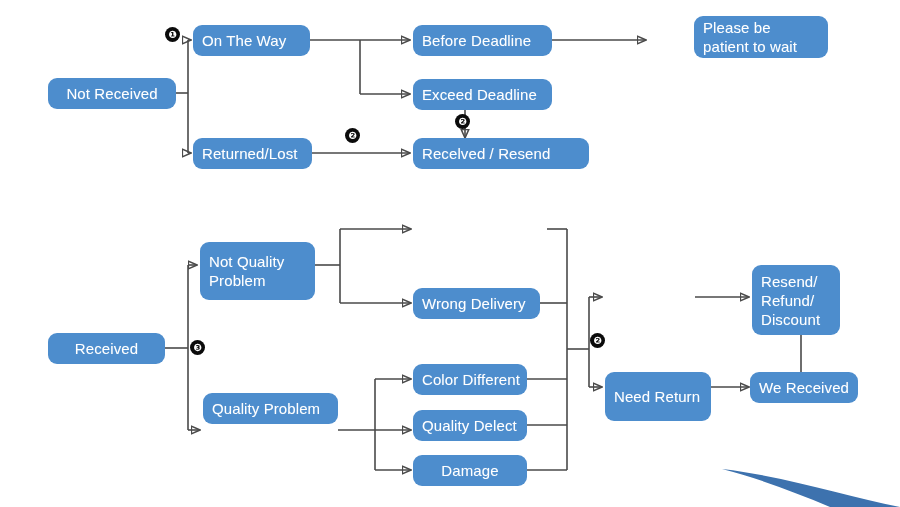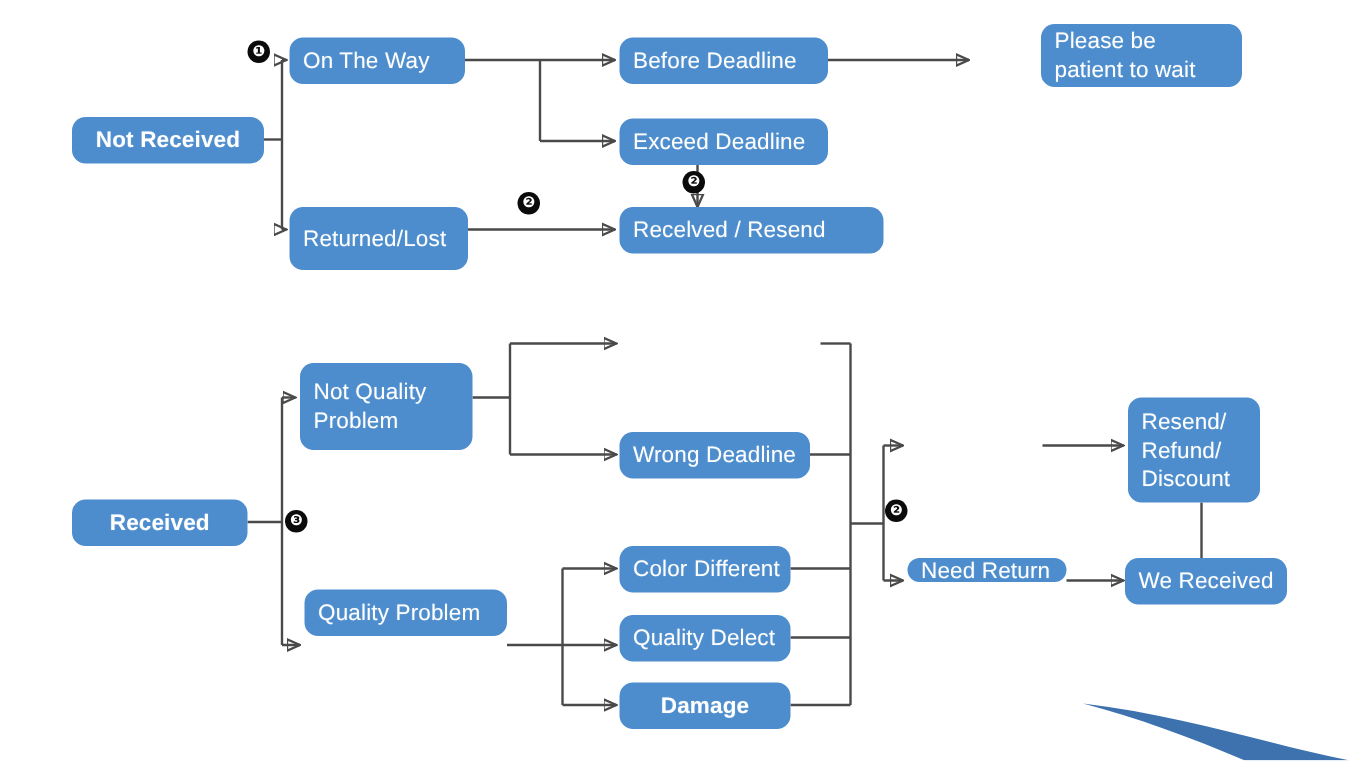--- a/index.html
+++ b/index.html
@@ -26,21 +26,21 @@
     border-radius: 9px;
     display: flex;
     align-items: center;
     font-size: 15px;
     line-height: 19px;
     letter-spacing: 0.1px;
     white-space: pre-line;
     z-index: 3;
     text-shadow: 0 0 1px rgba(255,255,255,0.25);
   }
-  .node.center { justify-content: center; text-align: left; font-weight: bold; }
+  .node.center { justify-content: center; text-align: left; }
   .node.left   { justify-content: flex-start; text-align: left; padding-left: 9px; }
 
   .marker {
     position: absolute;
     width: 15px;
     height: 15px;
     border-radius: 50%;
     background: #0b0b0b;
     color: #ffffff;
     font-size: 10px;
@@ -139,49 +139,49 @@
   </svg>
 
   <svg id="decor" viewBox="0 0 900 507">
     <path d="M 722 469 C 790 477 848 497 900 507 L 900 507 L 830 507 C 795 492 757 478 722 469 Z" fill="#3d72ae" stroke="none"></path>
   </svg>
 
   <div class="node center" style="left:48px;  top:78px;  width:128px; height:31px;">Not   Received</div>
 
   <div class="node left" style="left:193px; top:25px;  width:117px; height:31px;">On The Way</div>
 
-  <div class="node left" style="left:193px; top:138px; width:119px; height:42px;">Returned/Lost</div>
+  <div class="node left" style="left:193px; top:138px; width:119px; height:31px;">Returned/Lost</div>
 
   <div class="node left" style="left:413px; top:25px;  width:139px; height:31px;">Before Deadline</div>
 
   <div class="node left" style="left:413px; top:79px;  width:139px; height:31px;">Exceed Deadline</div>
 
   <div class="node left" style="left:413px; top:138px; width:176px; height:31px;">Recelved / Resend</div>
 
   <div class="node left" style="left:649px; top:16px;  width:134px; height:42px;margin-left:45px;">Please be
 patient to wait</div>
 
   <div class="node center" style="left:48px;  top:333px; width:117px; height:31px;">Received</div>
 
   <div class="node left" style="left:200px; top:242px; width:115px; height:58px;">Not   Quality
 Problem</div>
 
   <div class="node left" style="left:203px; top:393px; width:135px; height:31px;">Quality Problem</div>
 
 
-  <div class="node left" style="left:413px; top:288px; width:127px; height:31px;">Wrong Deadline</div>
+  <div class="node left" style="left:413px; top:288px; width:127px; height:31px;">Wrong Delivery</div>
 
   <div class="node left" style="left:413px; top:364px; width:114px; height:31px;">Color Different</div>
 
   <div class="node left" style="left:413px; top:410px; width:114px; height:31px;">Quality Delect</div>
 
   <div class="node center" style="left:413px; top:455px; width:114px; height:31px;">Damage</div>
 
 
-  <div class="node left" style="left:605px; top:372px; width:106px; height:16px;">Need Return</div>
+  <div class="node left" style="left:605px; top:372px; width:106px; height:49px;">Need Return</div>
 
   <div class="node left" style="left:752px; top:265px; width:88px;  height:70px;">Resend/
 Refund/
 Discount</div>
 
   <div class="node left" style="left:750px; top:372px; width:108px; height:31px;">We Received</div>
 
   <div class="marker" style="left:165px; top:27px;">❶</div>
 
   <div class="marker" style="left:455px; top:114px;">❷</div>

